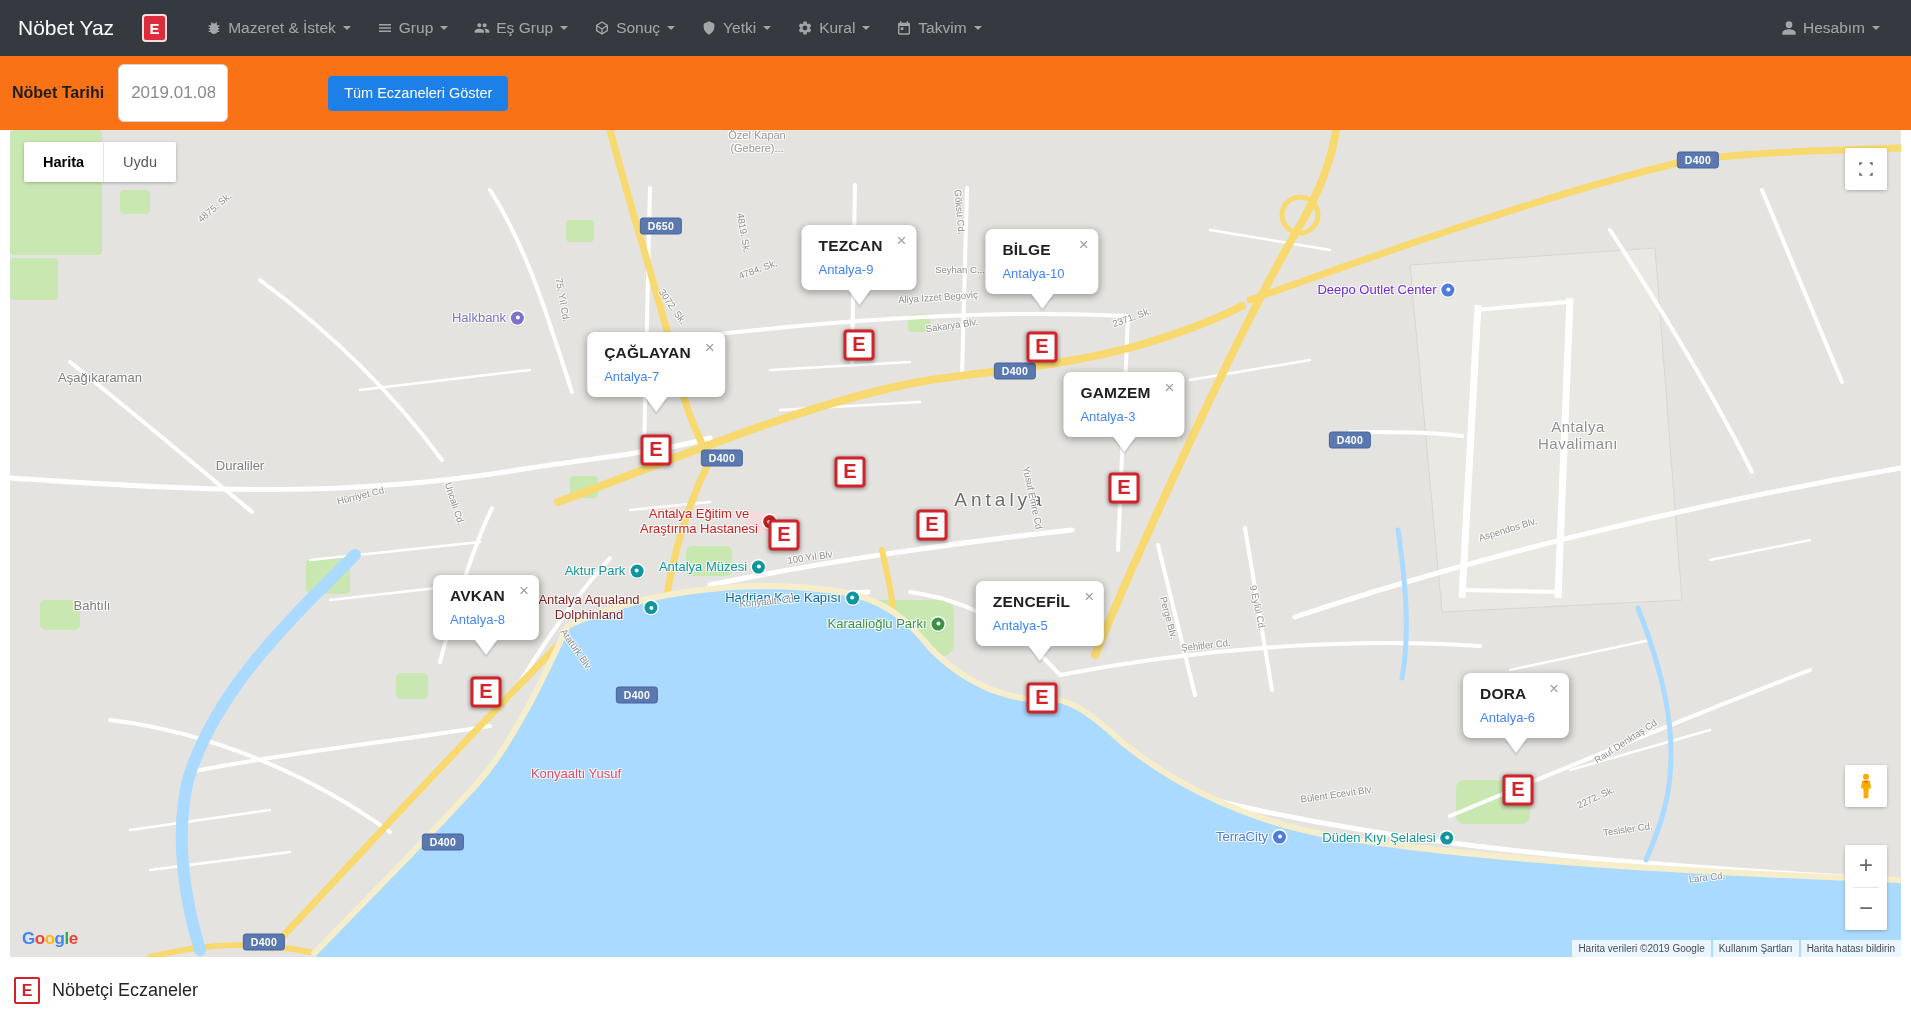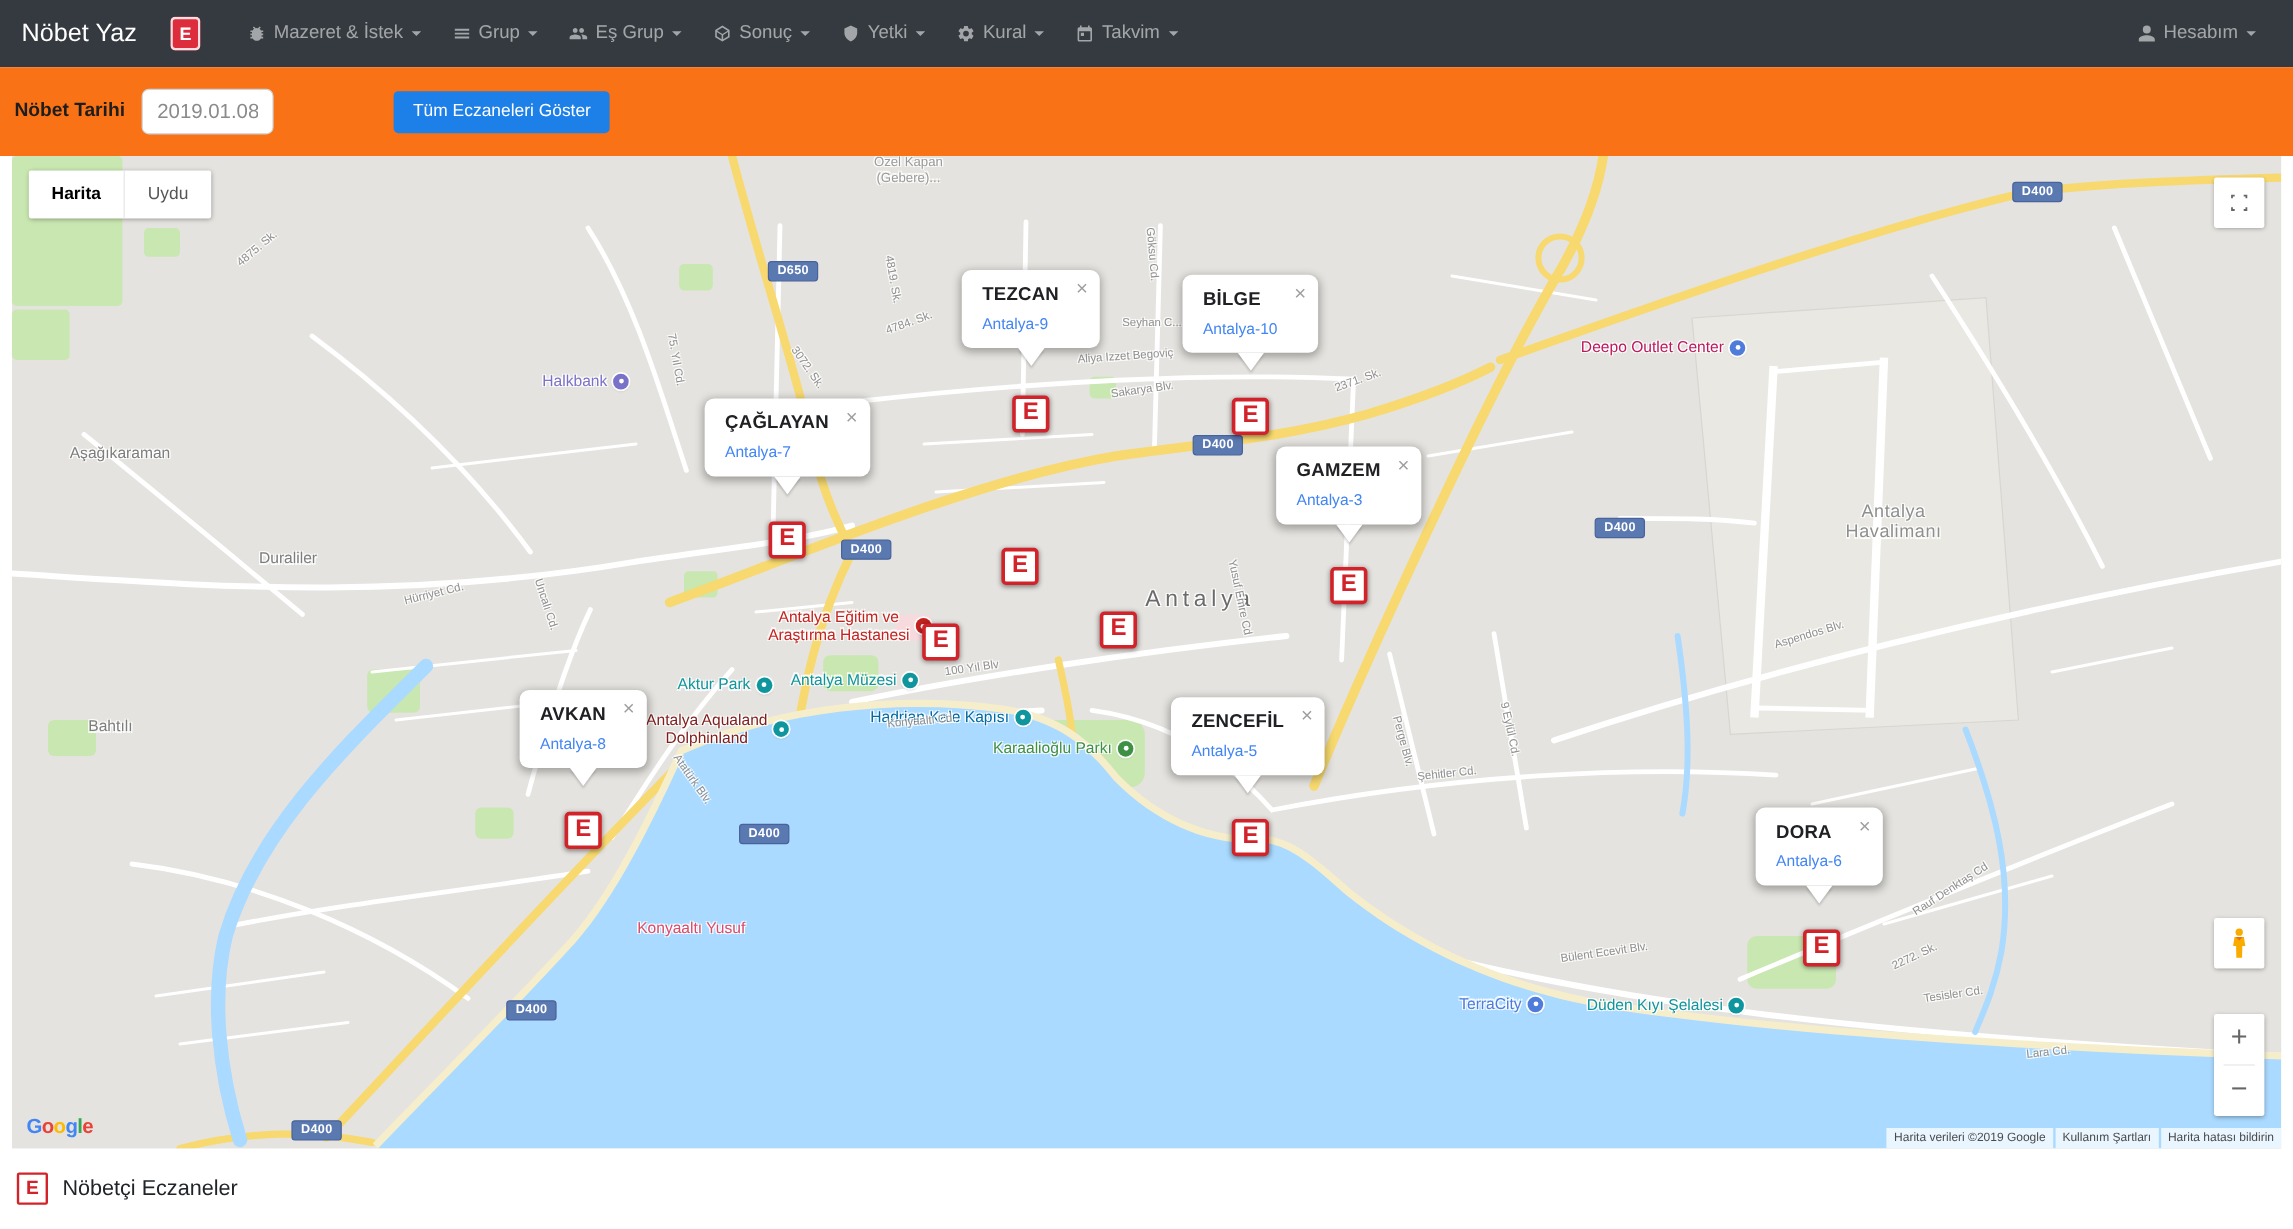--- a/index.html
+++ b/index.html
@@ -17,21 +17,21 @@
               font-size:15.5px; cursor:pointer; white-space:nowrap; }
   .nav-icon { width:16px; height:16px; margin-right:6px; display:inline-flex; }
   .nav-icon svg { width:16px; height:16px; fill:currentColor; }
   .caret { width:0; height:0; border-left:4px solid transparent; border-right:4px solid transparent;
            border-top:4px solid currentColor; margin-left:7px; }
   #nav-account { margin-left:auto; }
 
   
   #toolbar { height:74px; display:flex; align-items:center; background:#f97316; }
   #date-label { font-weight:700; font-size:16px; color:#1d1d1d; margin-left:12px; }
-  #date-input { width:110px; height:38px; margin-left:14px; border:1px solid #ced4da; border-radius:6px;
+  #date-input { width:110px; height:58px; margin-left:14px; border:1px solid #ced4da; border-radius:6px;
                 color:#8a8a8a; font-size:17px; padding:0 12px; font-family:inherit; }
   #show-all-btn { margin-left:100px; height:35px; padding:0 16px; background:var(--button_blue);
                   border:none; border-radius:4px; color:#fff; font-size:14.5px; cursor:pointer; font-family:inherit; }
 
   
   #map { position:relative; margin:0 10px; width:1891px; height:827px; overflow:hidden; background:var(--land); }
   #map-svg { position:absolute; left:0; top:0; z-index:0; }
   #map-labels, #map-markers, #map-windows { position:absolute; inset:0; }
   #map-labels { z-index:1; pointer-events:none; }
   #map-markers { z-index:2; }
@@ -304,21 +304,21 @@
       <div class="map-label lbl-poi" data-interactable="false" style="left: 478px; top: 188px; transform: translate(-50%, -50%); color: rgb(122, 114, 201);"><span data-interactable="false">Halkbank</span><span class="poi-dot" data-interactable="false" style="background: rgb(122, 114, 201);"></span></div>
       <div class="map-label lbl-poi" data-interactable="false" style="left: 594px; top: 441px; transform: translate(-50%, -50%); color: rgb(14, 149, 157);"><span data-interactable="false">Aktur Park</span><span class="poi-dot" data-interactable="false" style="background: rgb(14, 149, 157);"></span></div>
       <div class="map-label lbl-poi" data-interactable="false" style="left: 702px; top: 437px; transform: translate(-50%, -50%); color: rgb(14, 149, 157);"><span data-interactable="false">Antalya Müzesi</span><span class="poi-dot" data-interactable="false" style="background: rgb(14, 149, 157);"></span></div>
       <div class="map-label lbl-poi" data-interactable="false" style="left: 588px; top: 478px; transform: translate(-50%, -50%); color: #7f1d1d;"><span data-interactable="false">Antalya Aqualand
 Dolphinland</span><span class="poi-dot" data-interactable="false" style="background: rgb(14, 149, 157);"></span></div>
       <div class="map-label lbl-poi" data-interactable="false" style="left: 782px; top: 468px; transform: translate(-50%, -50%); color: #0369a1;"><span data-interactable="false">Hadrian Kale Kapısı</span><span class="poi-dot" data-interactable="false" style="background: rgb(14, 149, 157);"></span></div>
       <div class="map-label lbl-poi" data-interactable="false" style="left: 876px; top: 494px; transform: translate(-50%, -50%); color: rgb(62, 145, 68);"><span data-interactable="false">Karaalioğlu Parkı</span><span class="poi-dot" data-interactable="false" style="background: rgb(62, 145, 68);"></span></div>
       <div class="map-label lbl-poi" data-interactable="false" style="left: 566px; top: 644px; transform: translate(-50%, -50%); color: rgb(221, 74, 104);"><span data-interactable="false">Konyaaltı Yusuf</span></div>
       <div class="map-label lbl-poi" data-interactable="false" style="left: 698px; top: 392px; transform: translate(-50%, -50%); color: rgb(197, 34, 31);"><span data-interactable="false">Antalya Eğitim ve
 Araştırma Hastanesi</span><span class="poi-dot" data-interactable="false" style="background: rgb(197, 34, 31);"></span></div>
-      <div class="map-label lbl-poi" data-interactable="false" style="left: 1376px; top: 160px; transform: translate(-50%, -50%); color: #be185d;"><span data-interactable="false">Deepo Outlet Center</span><span class="poi-dot" data-interactable="false" style="background: rgb(79, 123, 219);"></span></div>
+      <div class="map-label lbl-poi" data-interactable="false" style="left: 1376px; top: 160px; transform: translate(-50%, -50%); color: #6d28d9;"><span data-interactable="false">Deepo Outlet Center</span><span class="poi-dot" data-interactable="false" style="background: rgb(79, 123, 219);"></span></div>
       <div class="map-label lbl-poi" data-interactable="false" style="left: 1241px; top: 707px; transform: translate(-50%, -50%); color: rgb(79, 123, 219);"><span data-interactable="false">TerraCity</span><span class="poi-dot" data-interactable="false" style="background: rgb(79, 123, 219);"></span></div>
       <div class="map-label lbl-poi" data-interactable="false" style="left: 1378px; top: 708px; transform: translate(-50%, -50%); color: rgb(14, 149, 157);"><span data-interactable="false">Düden Kıyı Şelalesi</span><span class="poi-dot" data-interactable="false" style="background: rgb(14, 149, 157);"></span></div>
       <div class="map-label lbl-street" data-interactable="false" style="left: 942px; top: 196px; transform: translate(-50%, -50%) rotate(-8deg);"><span data-interactable="false">Sakarya Blv.</span></div>
       <div class="map-label lbl-street" data-interactable="false" style="left: 928px; top: 168px; transform: translate(-50%, -50%) rotate(-4deg);"><span data-interactable="false">Aliya Izzet Begoviç</span></div>
       <div class="map-label lbl-street" data-interactable="false" style="left: 800px; top: 428px; transform: translate(-50%, -50%) rotate(-8deg);"><span data-interactable="false">100 Yıl Blv</span></div>
       <div class="map-label lbl-street" data-interactable="false" style="left: 758px; top: 472px; transform: translate(-50%, -50%) rotate(-5deg);"><span data-interactable="false">Konyaaltı Cd.</span></div>
       <div class="map-label lbl-street" data-interactable="false" style="left: 566px; top: 520px; transform: translate(-50%, -50%) rotate(55deg);"><span data-interactable="false">Atatürk Blv.</span></div>
       <div class="map-label lbl-street" data-interactable="false" style="left: 352px; top: 366px; transform: translate(-50%, -50%) rotate(-14deg);"><span data-interactable="false">Hürriyet Cd.</span></div>
       <div class="map-label lbl-street" data-interactable="false" style="left: 444px; top: 374px; transform: translate(-50%, -50%) rotate(72deg);"><span data-interactable="false">Uncalı Cd.</span></div>
       <div class="map-label lbl-street" data-interactable="false" style="left: 552px; top: 170px; transform: translate(-50%, -50%) rotate(80deg);"><span data-interactable="false">75. Yıl Cd.</span></div>

